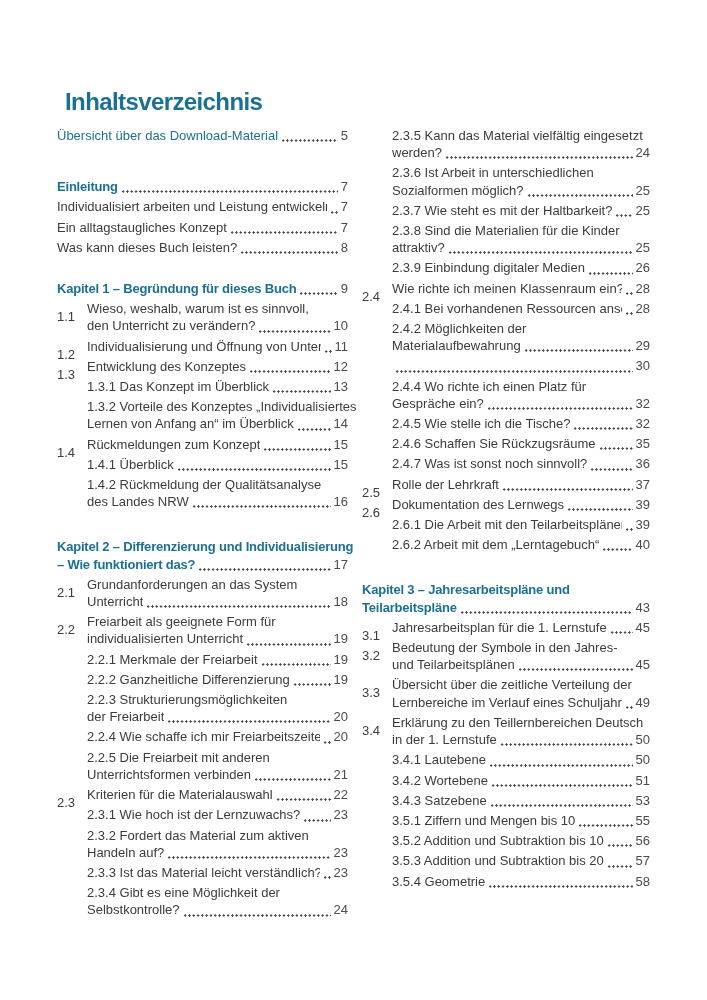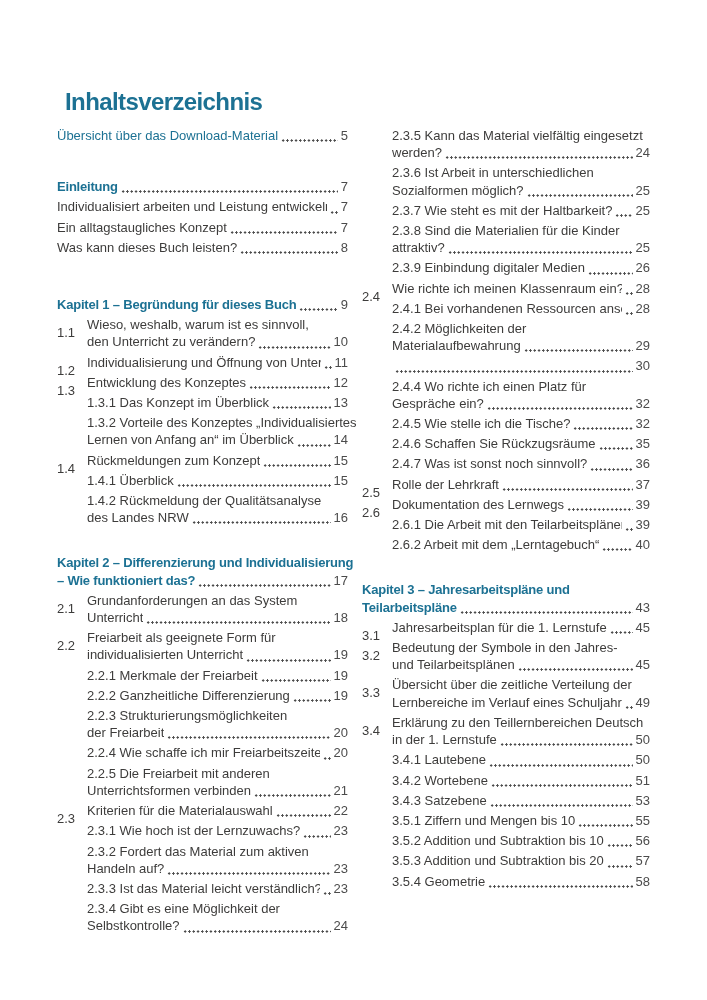--- a/index.html
+++ b/index.html
@@ -18,21 +18,21 @@
   .col-left  { left:57px;  width:291px; }
   .col-right { left:362px; width:288px; }
 
   .entry { position:relative; margin-bottom:3px; }
   .entry.l1, .entry.l2 { padding-left:30px; }
   .entry .num { position:absolute; left:0; top:0;margin-top:8px; }
   .entry.heading { color:#1c7193; font-weight:700; letter-spacing:-0.2px; }
   .entry.accent  { color:#1c7193; }
 
   .gap-lg  { margin-top:34px; }
-  .gap-md  { margin-top:40px; }
+  .gap-md  { margin-top:24px; }
   .gap-md2 { margin-top:28px; }
 
   .line { white-space:nowrap; }
   .lastline { display:flex; align-items:center; }
   .lastline .text { flex:0 1 auto; white-space:nowrap; overflow:hidden; }
   .leader {
     flex:1 1 auto; min-width:8px; height:5px;
     align-self:flex-end; margin:0 3px 2px 3px;
     background-image:radial-gradient(circle, #4b4b4b 1px, rgba(0,0,0,0) 1.3px);
     background-size:4.3px 5px; background-position:0 1px; background-repeat:repeat-x;

